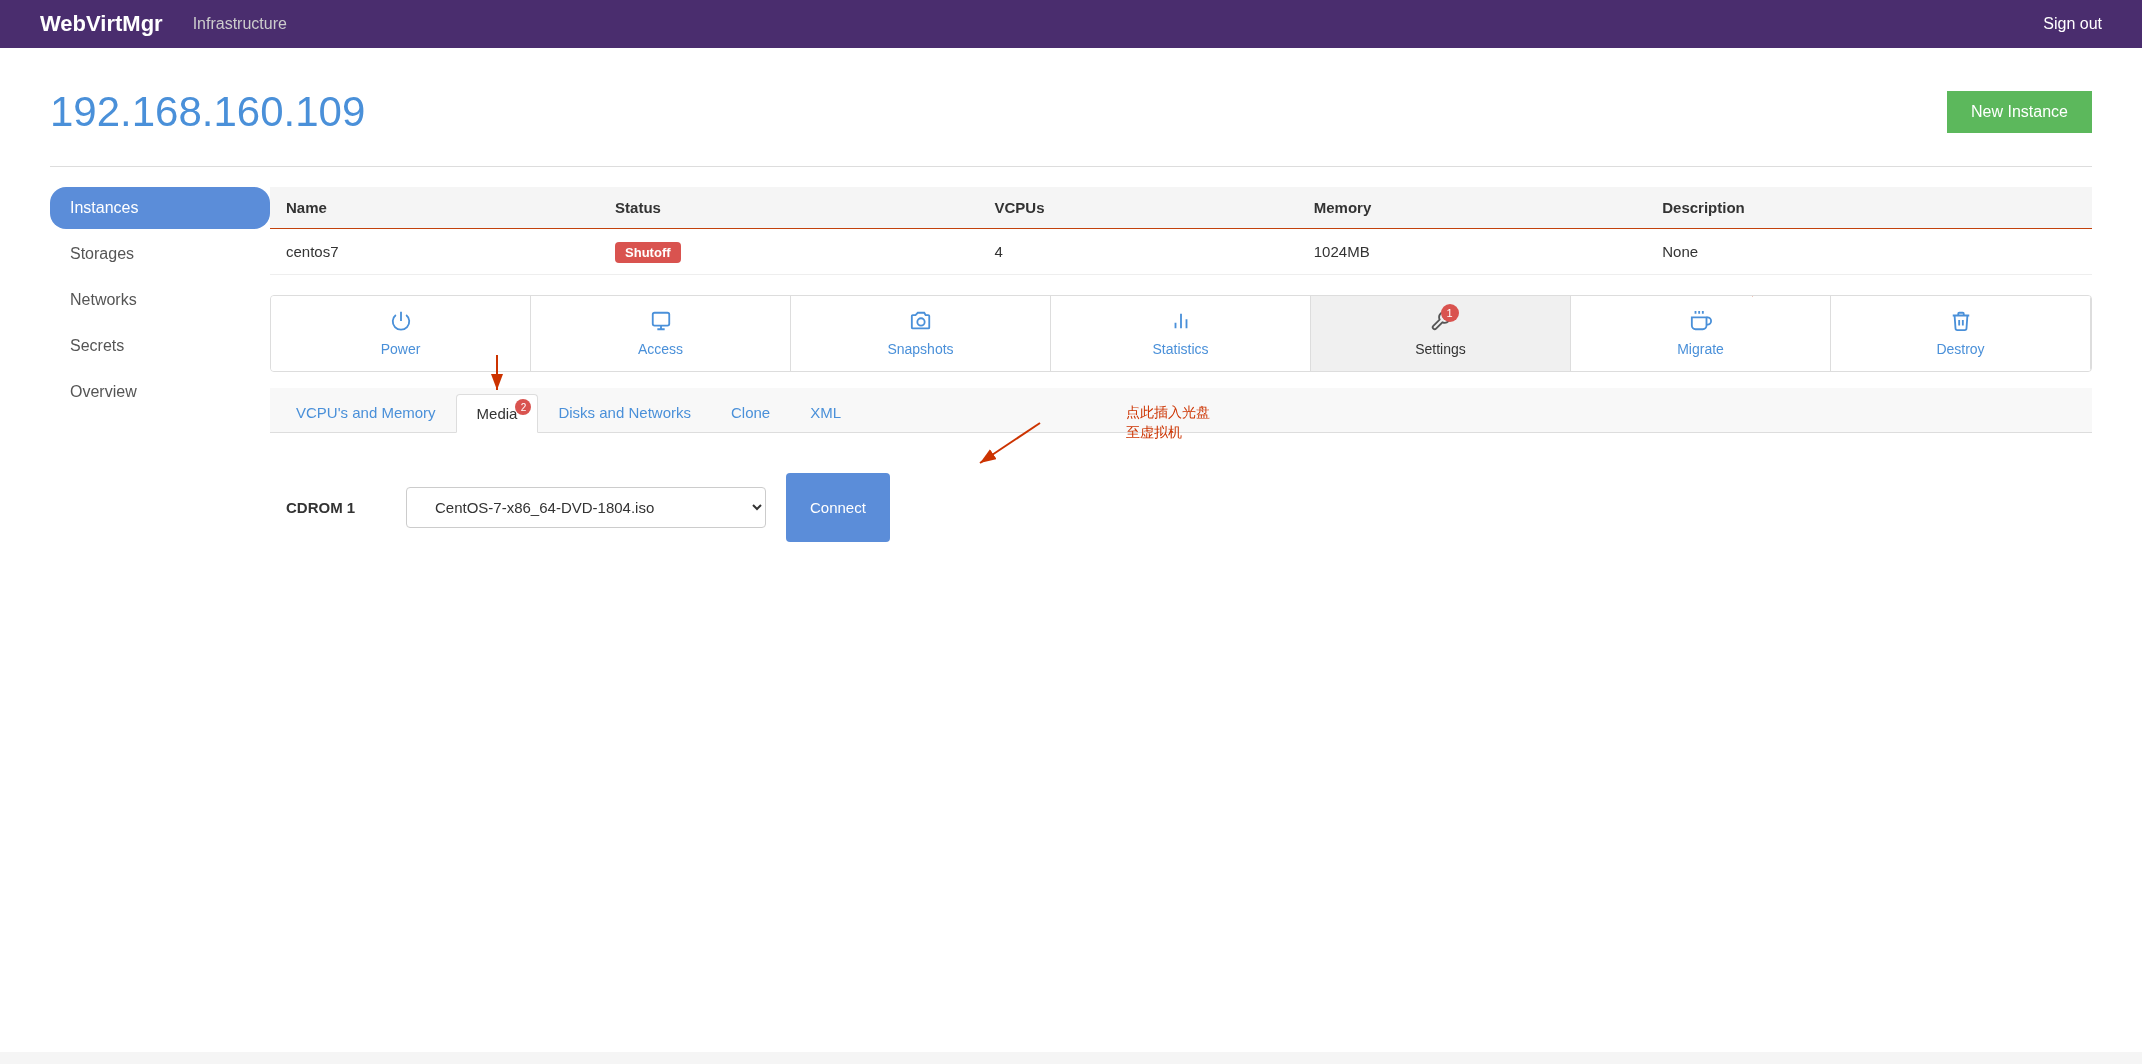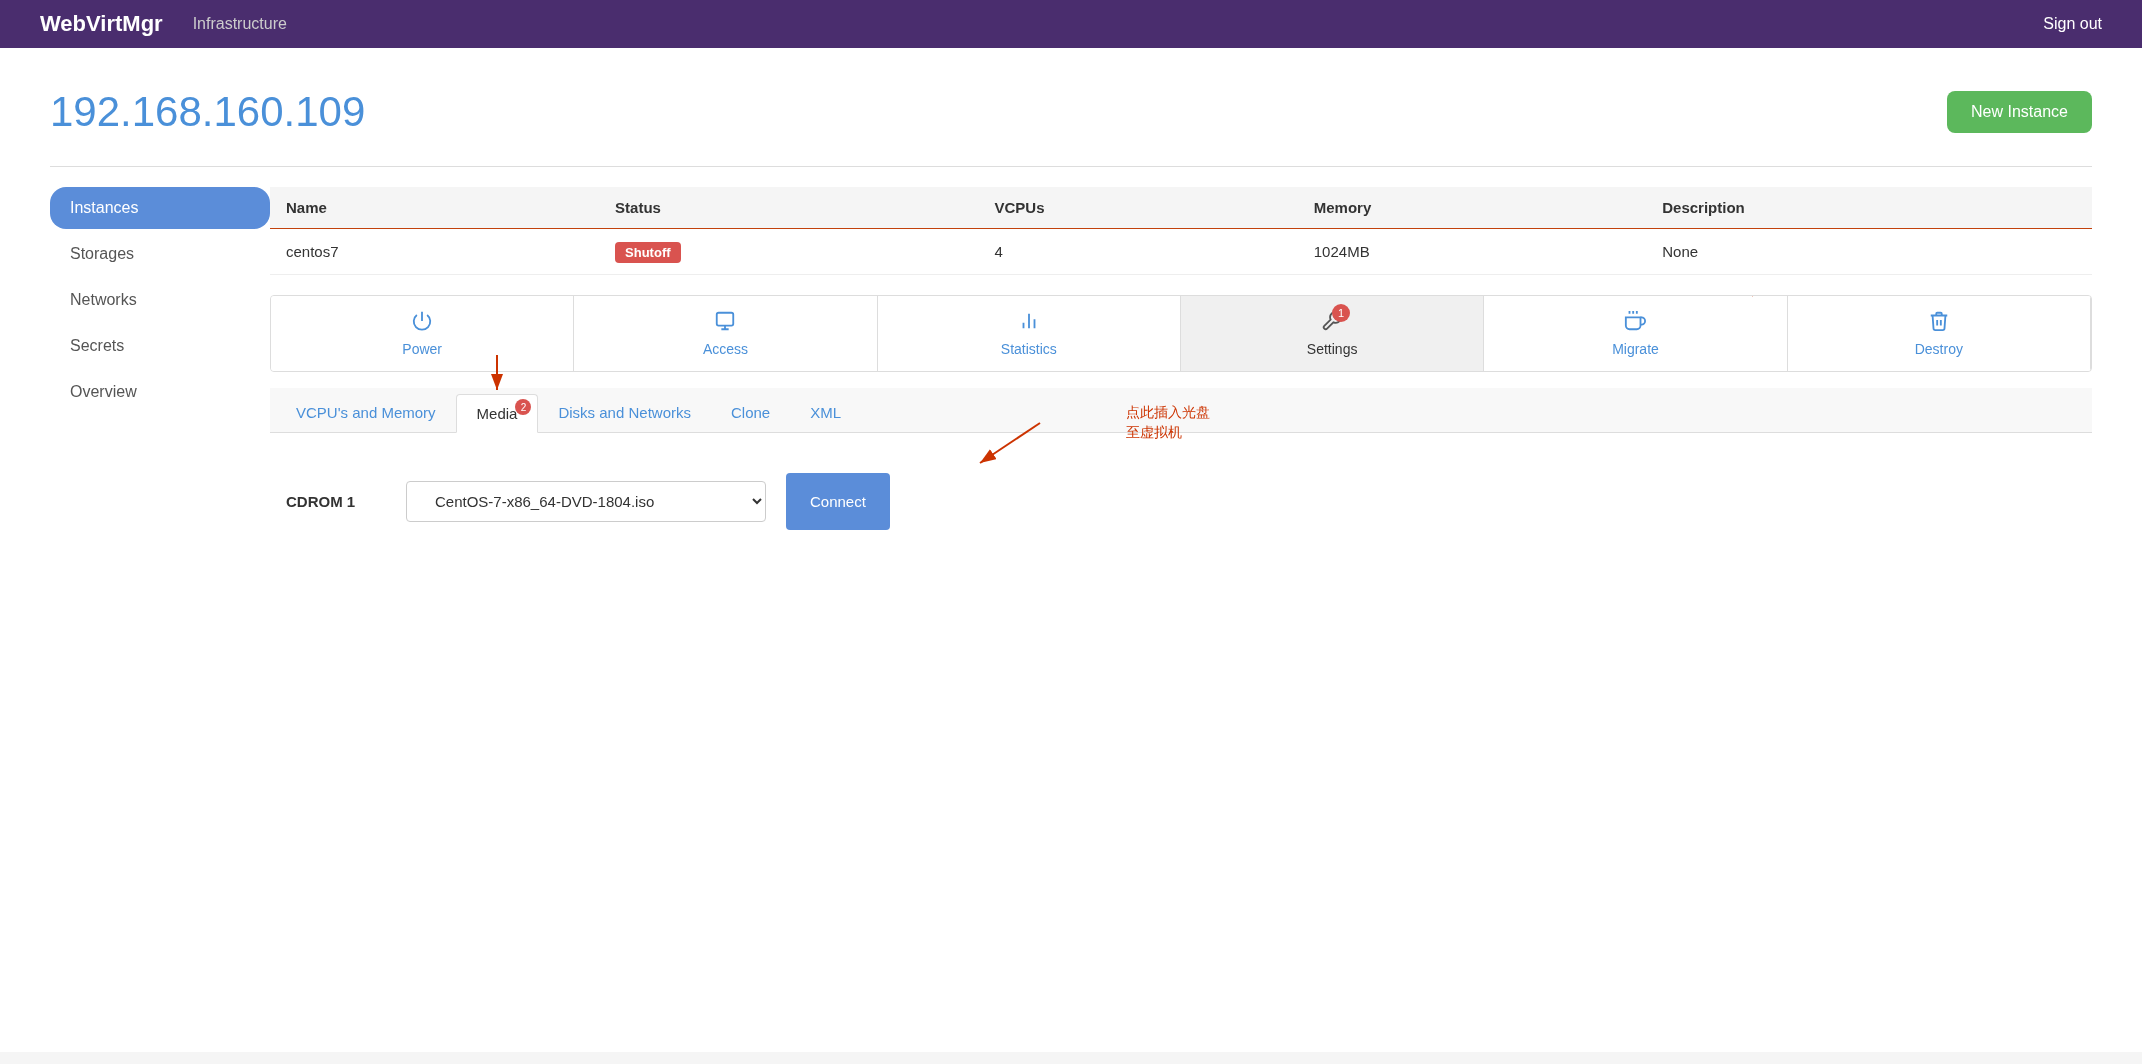--- a/index.html
+++ b/index.html
@@ -33,21 +33,21 @@
       font-size: 42px;
       color: #4a90d9;
       font-weight: 300;
     }
     .btn-new-instance {
       background: #5cb85c;
       color: #fff;
       border: none;
       padding: 12px 24px;
       font-size: 16px;
-      border-radius: 8px;
+      border-radius: 0;
       cursor: pointer;
     }
 
     
     .divider { border: none; border-top: 1px solid #ddd; margin-bottom: 20px; }
 
     
     .layout { display: flex; gap: 0; }
 
     
@@ -196,21 +196,21 @@
       border-radius: 4px;
       min-width: 360px;
       background: #fff;
       color: #333;
       appearance: auto;
     }
     .btn-connect {
       background: #5b8dd9;
       color: #fff;
       border: none;
-      padding: 20px 24px;
+      padding: 26px 24px;
       font-size: 15px;
       border-radius: 4px;
       cursor: pointer;
     }
   </style>
 </head>
 <body>
 
 <header class="header">
   <div class="header-left">
@@ -272,20 +272,27 @@
           </div>
           <div class="action-tab" style="position: relative;">
             <span class="tab-icon"><svg width="22" height="22" viewBox="0 0 24 24" fill="none" stroke="#4a90d9" stroke-width="2">
                 <rect x="3" y="3" width="18" height="14" rx="2"></rect>
                 <path d="M8 21h8M12 17v4"></path>
               </svg></span>
             <span>Access</span>
           </div>
           <div class="action-tab" style="position: relative;">
             <span class="tab-icon"><svg width="22" height="22" viewBox="0 0 24 24" fill="none" stroke="#4a90d9" stroke-width="2">
+                <circle cx="12" cy="13" r="4"></circle>
+                <path d="M8.5 3h7l1.5 2.5h3a1 1 0 0 1 1 1V19a1 1 0 0 1-1 1H3a1 1 0 0 1-1-1V6.5a1 1 0 0 1 1-1h3L8.5 3z"></path>
+              </svg></span>
+            <span>Snapshots</span>
+          </div>
+          <div class="action-tab" style="position: relative;">
+            <span class="tab-icon"><svg width="22" height="22" viewBox="0 0 24 24" fill="none" stroke="#4a90d9" stroke-width="2">
                 <path d="M18 20V10"></path>
                 <path d="M12 20V4"></path>
                 <path d="M6 20v-6"></path>
               </svg></span>
             <span>Statistics</span>
           </div>
           <div class="action-tab active" style="position: relative;">
             <span class="tab-icon"><svg width="22" height="22" viewBox="0 0 24 24" fill="none" stroke="#555" stroke-width="2">
                 <path d="M14.7 6.3a1 1 0 0 0 0 1.4l1.6 1.6a1 1 0 0 0 1.4 0l3.77-3.77a6 6 0 0 1-7.94 7.94l-6.91 6.91a2.12 2.12 0 0 1-3-3l6.91-6.91a6 6 0 0 1 7.94-7.94l-3.76 3.76z"></path>
               </svg></span>

